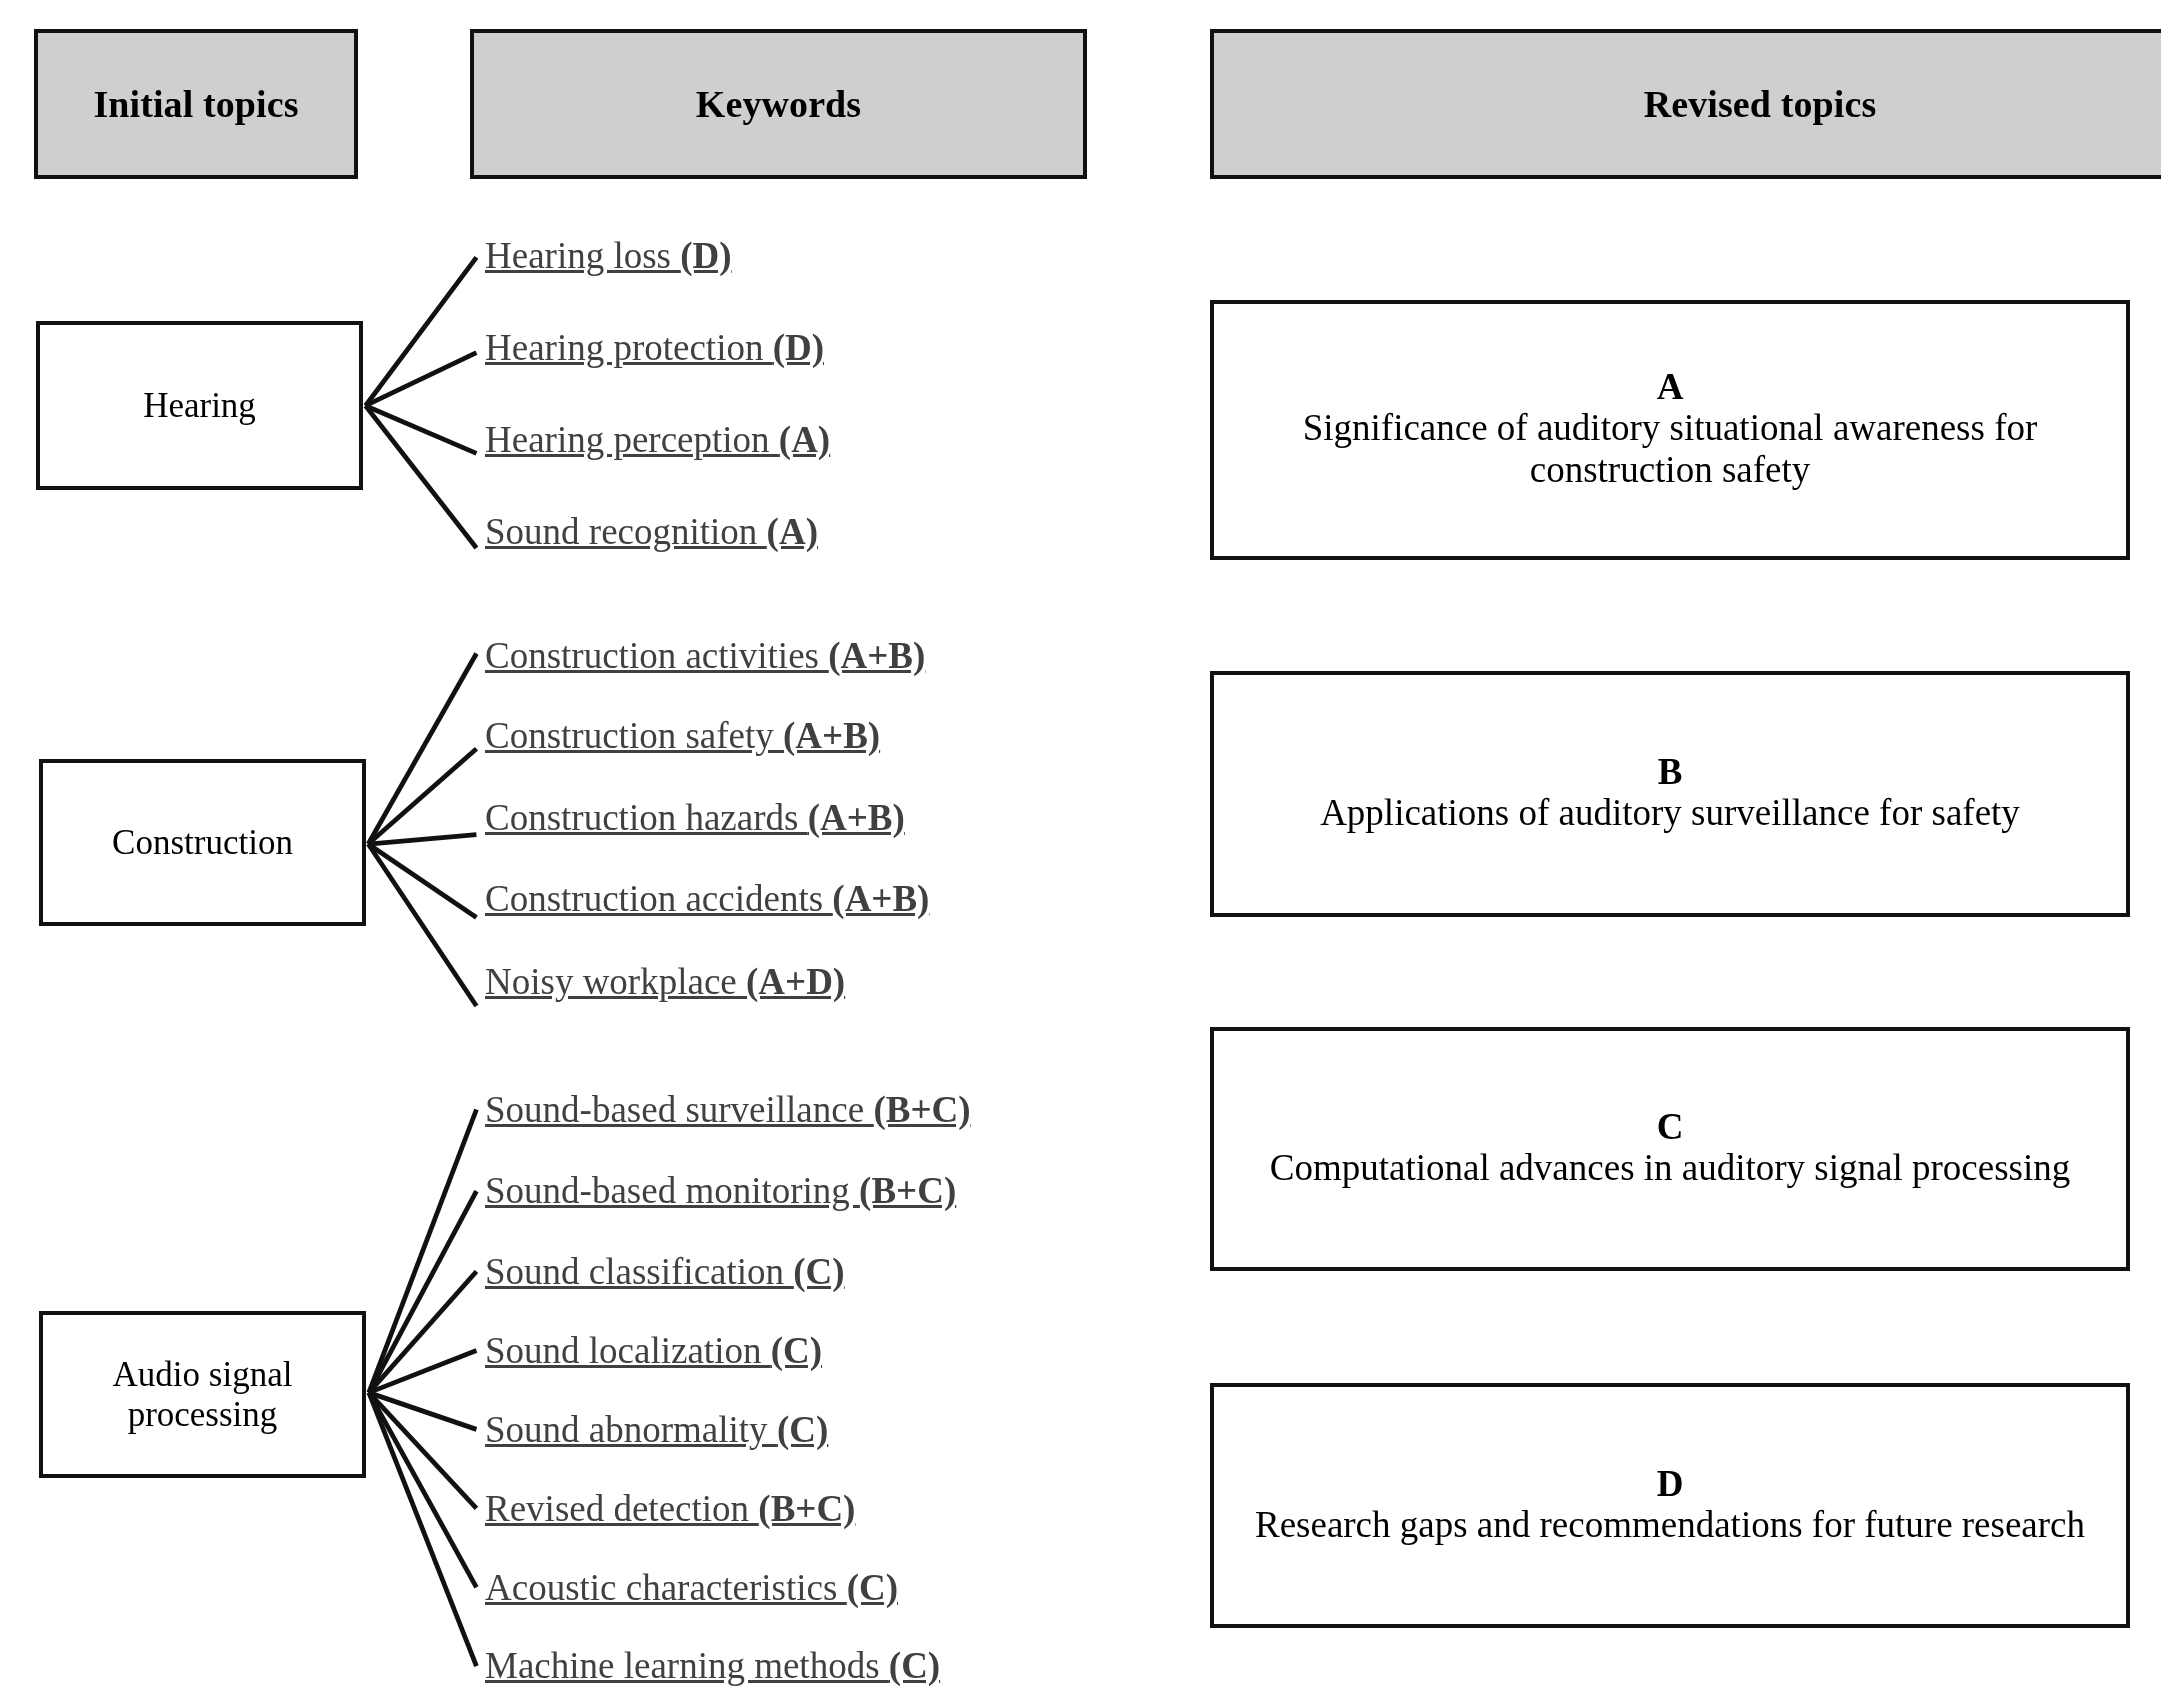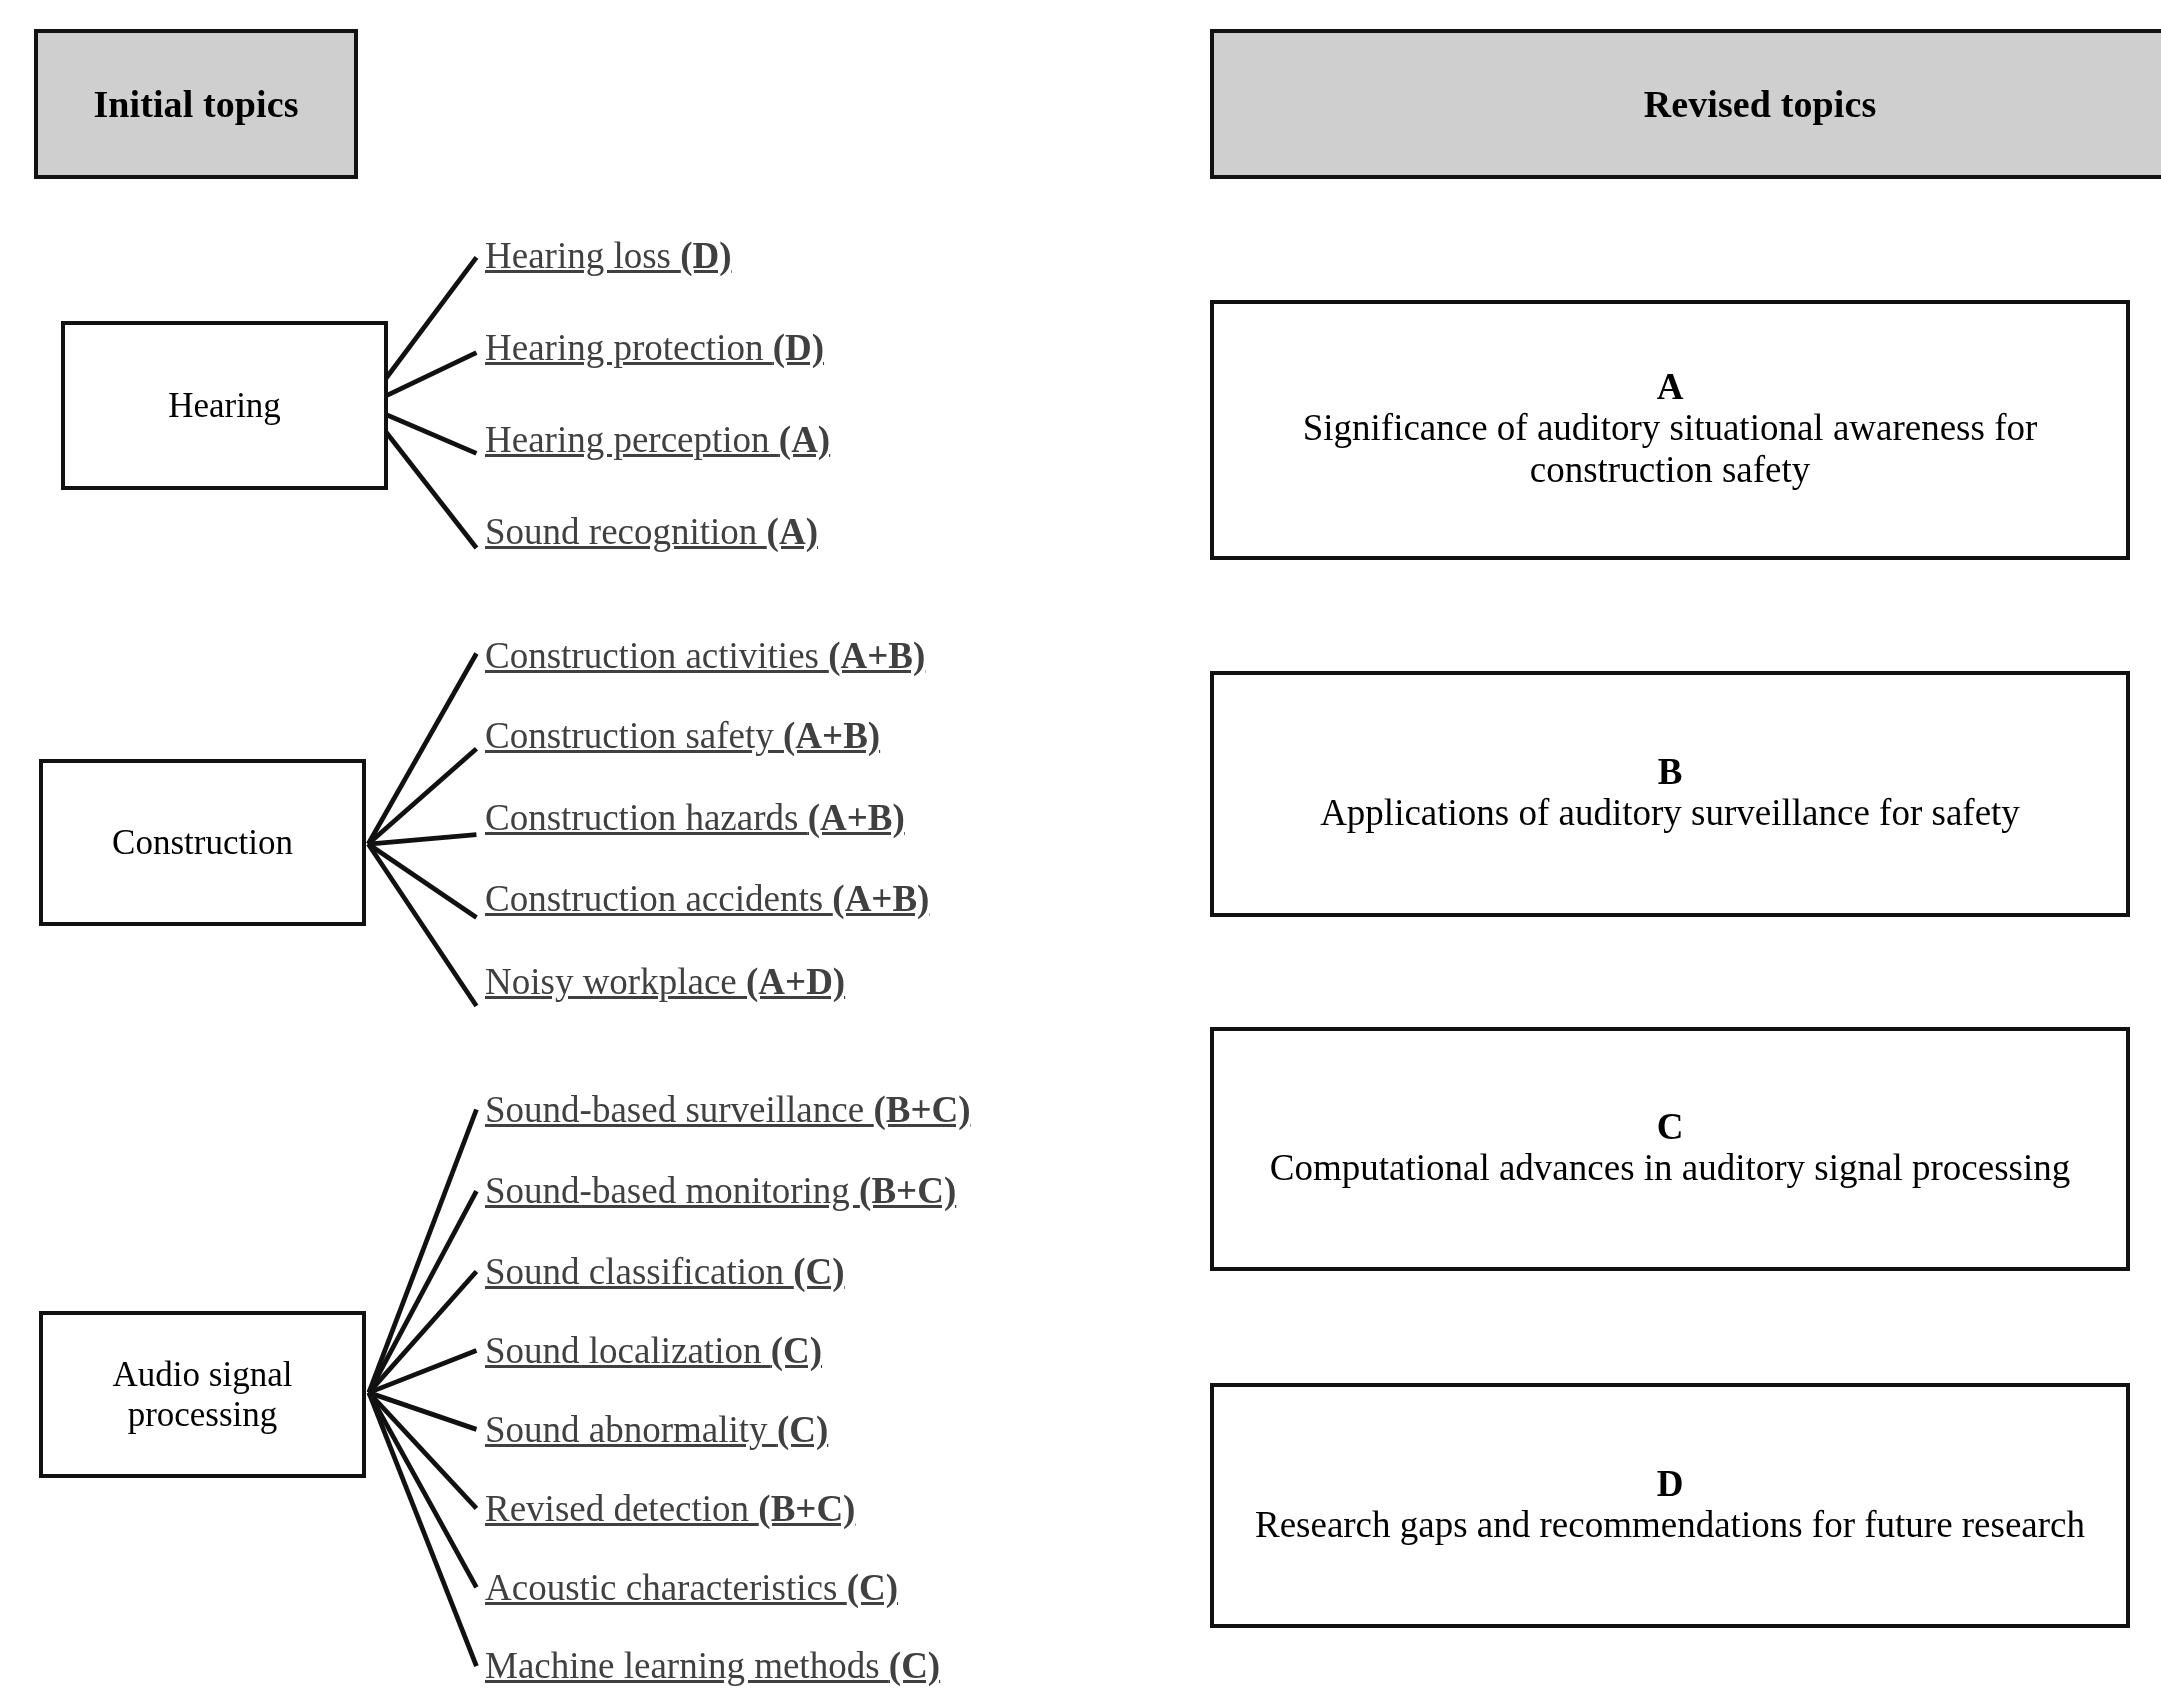--- a/index.html
+++ b/index.html
@@ -42,21 +42,21 @@
     border: 4.8px solid #111111;
     box-sizing: border-box;
     display: flex;
     align-items: center;
     justify-content: center;
     text-align: center;
     font-size: 35px;
     line-height: 1.12;
     color: #000000;
   }
-  #topic-hearing      { left: 36px; top: 321px;  width: 327px; height: 169px; margin-left: 25px; }
+  #topic-hearing      { left: 36px; top: 321px;  width: 327px; height: 169px; }
   #topic-construction { left: 39px; top: 759px; width: 327px; height: 167px; }
   #topic-audio        { left: 39px; top: 1311px; width: 327px; height: 167px; }
 
   
   .kw {
     position: absolute;
     left: 485px;
     font-size: 37px;
     line-height: 1;
     white-space: nowrap;
@@ -108,20 +108,23 @@
 </style>
 </head>
 <body>
 
 <div id="canvas">
 
   <div class="header-box" id="hdr-initial">
     <span>Initial topics</span>
   </div>
 
+  <div class="header-box" id="hdr-keywords">
+    <span>Keywords</span>
+  </div>
 
   <div class="header-box" id="hdr-revised">
     <span>Revised topics</span>
   </div>
 
   <svg id="connectors" viewBox="0 0 3175 2499" xmlns="http://www.w3.org/2000/svg">
 
     <line x1="537" y1="596" x2="700" y2="378"></line>
     <line x1="537" y1="596" x2="700" y2="518"></line>
     <line x1="537" y1="596" x2="700" y2="666"></line>

